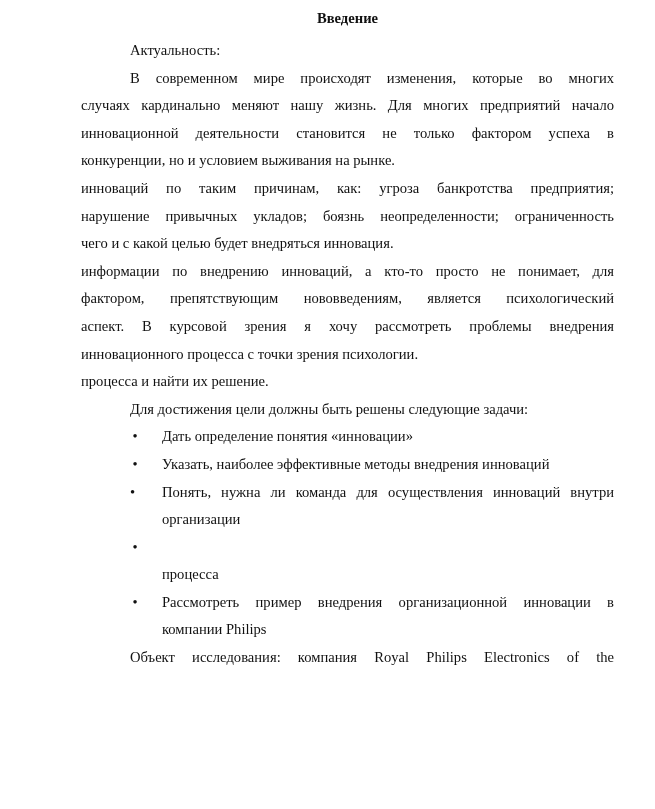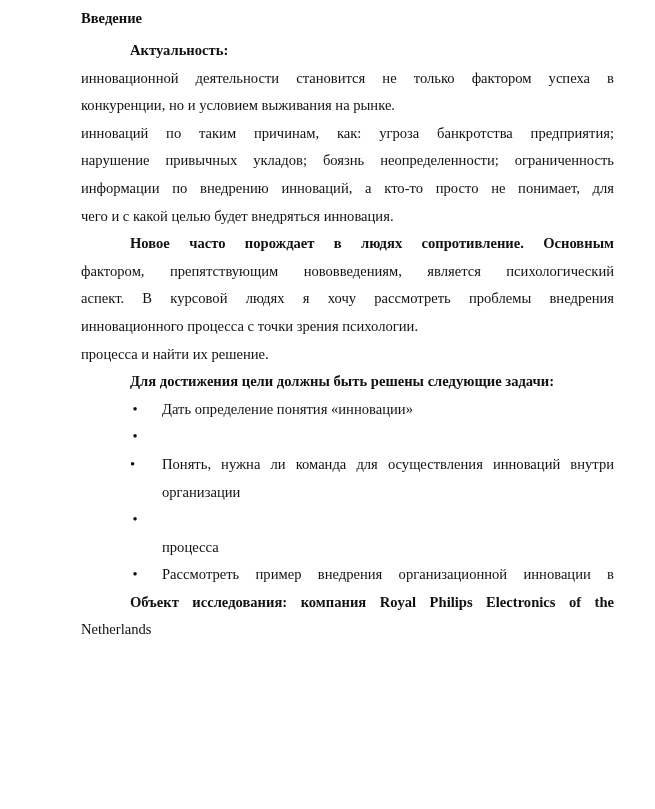--- a/index.html
+++ b/index.html
@@ -20,37 +20,37 @@
     width: 655px;
     height: 809px;
   }
   .content {
     position: absolute;
     left: 81px;
     top: 9px;
     width: 533px;
   }
   .title {
-    text-align: left;
+    text-align: center;
     font-weight: bold;
     height: 19px;
     line-height: 19px;
     margin-bottom: 9px;
     padding-left: 0;
   }
   .line {
     height: 27.6px;
     line-height: 27.6px;
     white-space: nowrap;
   }
   .justify {
     text-align: justify;
     text-align-last: justify;
   }
-  .indent { padding-left: 49px; font-weight: bold; }
+  .indent { padding-left: 49px; }
   .list-item {
     position: relative;
     padding-left: 81px;
   }
   .bullet {
     position: absolute;
     left: 49px;
     top: 0;
     width: 10px;
     text-align: center;
@@ -60,55 +60,57 @@
 <body>
 
 <div class="page">
   <div class="content">
 
     <div class="title">Введение</div>
 
     <div class="line indent">Актуальность:</div>
 
     <div>
+      <div class="line justify indent">В современном мире происходят изменения, которые во многих</div>
+      <div class="line justify">случаях кардинально меняют  нашу жизнь.  Для многих предприятий начало</div>
       <div class="line justify">инновационной деятельности становится не только фактором успеха в</div>
       <div class="line">конкуренции, но и условием выживания на рынке.</div>
     </div>
 
     <div>
       <div class="line justify">инноваций по таким причинам, как: угроза банкротства предприятия;</div>
       <div class="line justify">нарушение привычных укладов; боязнь неопределенности; ограниченность</div>
+      <div class="line">чего и с какой целью будет внедряться инновация.</div>
       <div class="line justify">информации по внедрению инноваций, а кто-то просто не понимает,  для</div>
-      <div class="line">чего и с какой целью будет внедряться инновация.</div>
     </div>
 
     <div>
-      <div class="line justify indent">Новое часто  порождает в  людях сопротивление. Основным</div>
       <div class="line justify">фактором, препятствующим нововведениям, является психологический</div>
-      <div class="line justify">аспект. В курсовой людях я хочу рассмотреть проблемы внедрения</div>
+      <div class="line justify">аспект. В курсовой зрения я хочу рассмотреть проблемы внедрения</div>
       <div class="line">инновационного процесса с точки зрения психологии.</div>
     </div>
 
 
     <div>
       <div class="line">процесса и найти их решение.</div>
     </div>
 
     <div class="line indent">Для достижения цели должны быть решены следующие задачи:</div>
 
     <div>
       <div>
         <div class="line list-item">
           <span class="bullet">•</span>
           <span>Дать определение понятия «инновации»</span>
         </div>
       </div>
       <div>
         <div class="line list-item">
           <span class="bullet">•</span>
+          <span>Указать,  наиболее эффективные методы внедрения инноваций</span>
         </div>
       </div>
       <div>
         <div class="line list-item justify">
           <span class="bullet">•</span>
           <span>Понять, нужна ли команда для осуществления инноваций внутри</span>
         </div>
         <div class="line list-item">
           <span>организации</span>
         </div>
@@ -119,22 +121,24 @@
         </div>
         <div class="line list-item">
           <span>процесса</span>
         </div>
       </div>
       <div>
         <div class="line list-item">
           <span class="bullet">•</span>
           <span style="display:inline-block;width:452px;text-align:justify;text-align-last:justify;">Рассмотреть пример внедрения организационной инновации в</span>
         </div>
+        <div class="line list-item">
+          <span>компании Philips</span>
+        </div>
       </div>
     </div>
 
     <div>
       <div class="line justify indent">Объект исследования: компания Royal Philips Electronics of the</div>
-      <div class="line">Netherlands</div>
     </div>
 
   </div>
 </div>
 
 </body></html>

